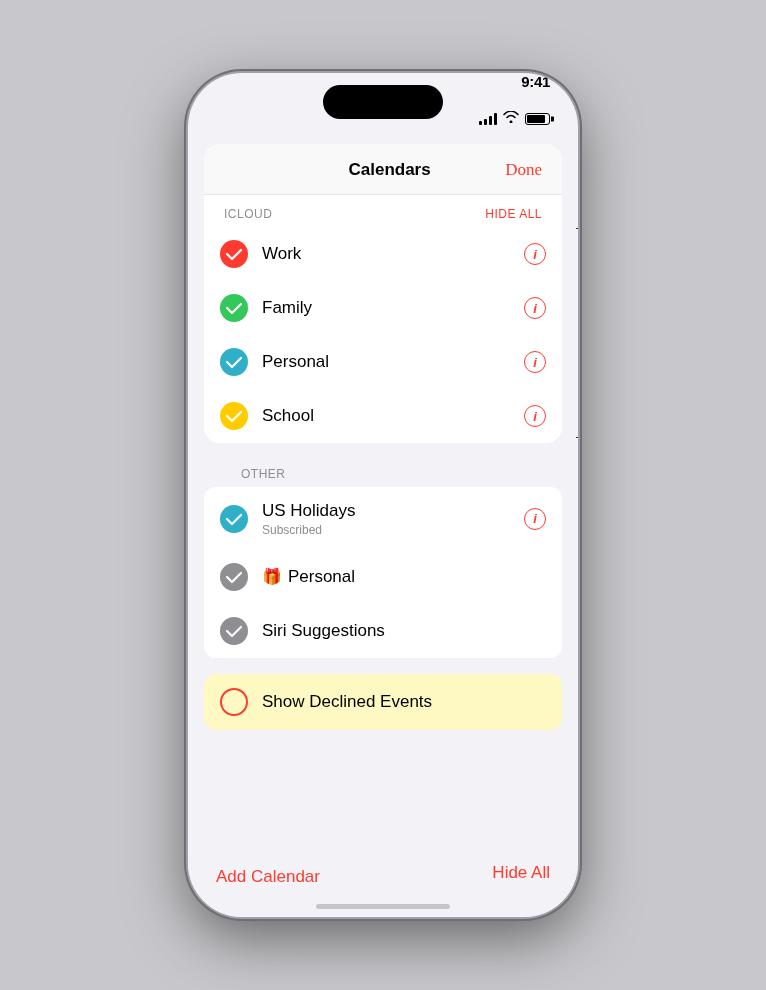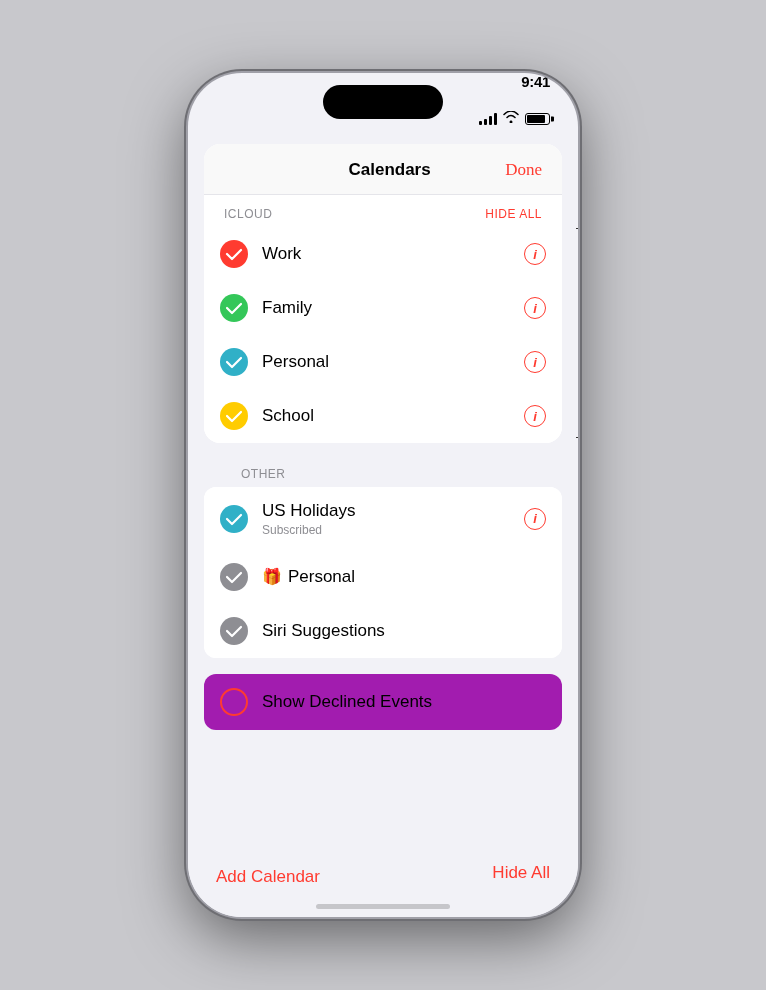--- a/index.html
+++ b/index.html
@@ -256,21 +256,21 @@
       font-size: 13px;
       color: #ff3b30;
       font-style: italic;
       font-weight: 600;
       line-height: 1;
     }
 
     
     .special-card {
       margin: 16px 16px 0;
-      background: #a21caf;
+      background: #fef9c3;
       border-radius: 12px;
       overflow: hidden;
     }
 
     .decline-item {
       display: flex;
       align-items: center;
       padding: 14px 16px;
     }
 

